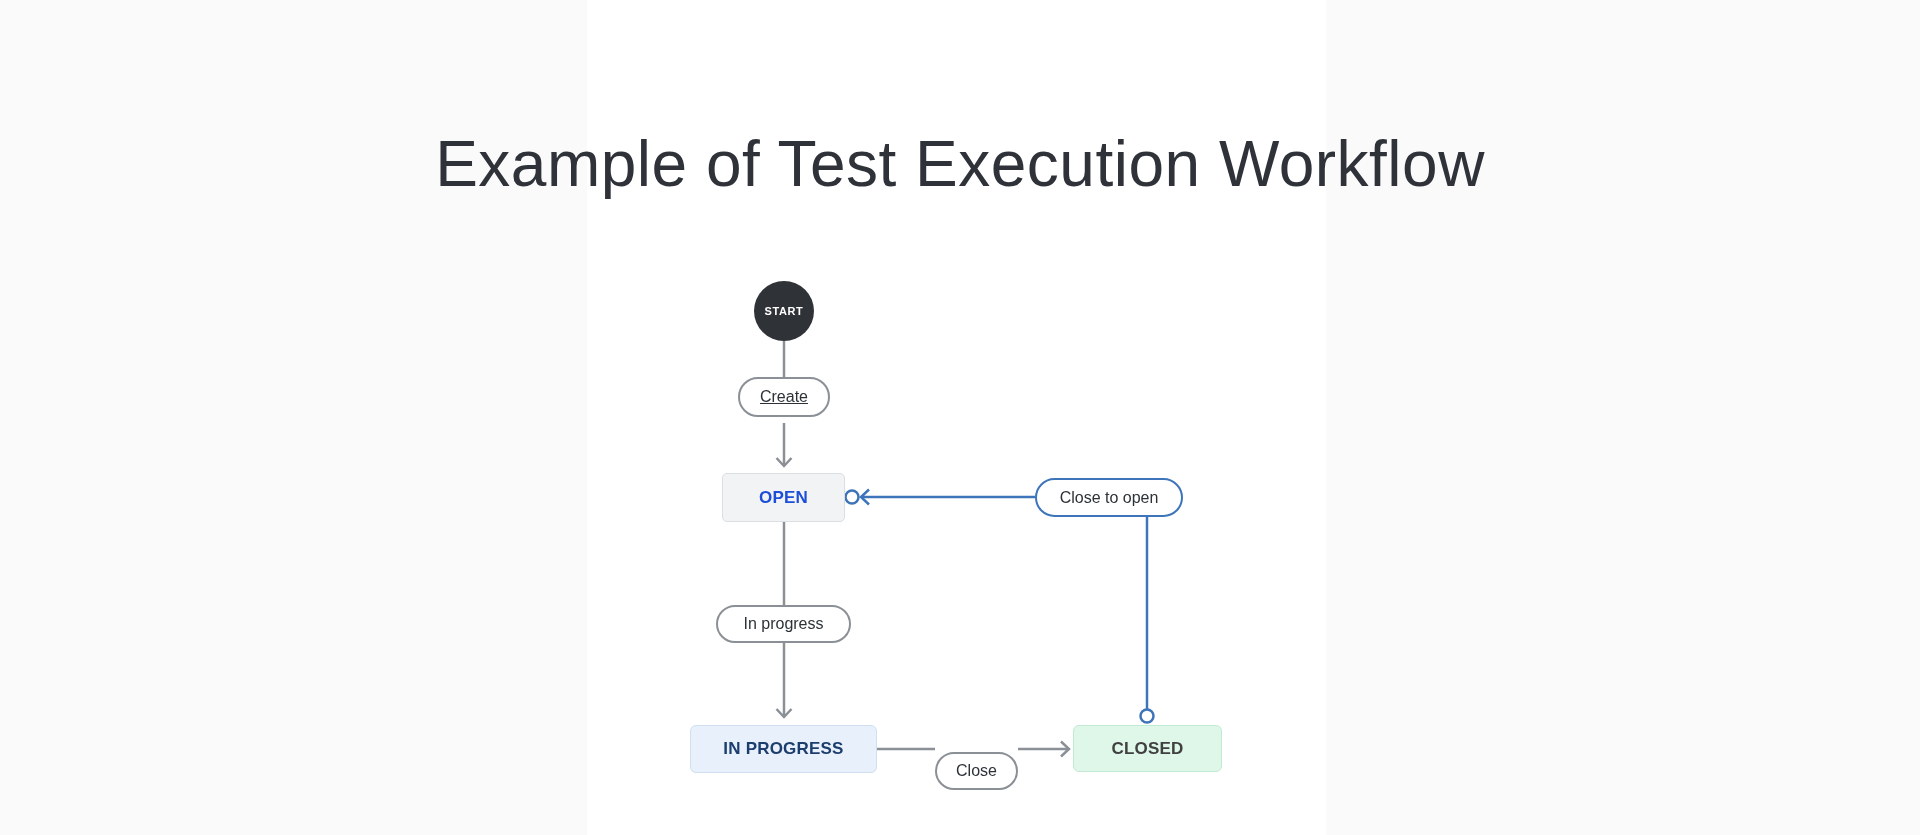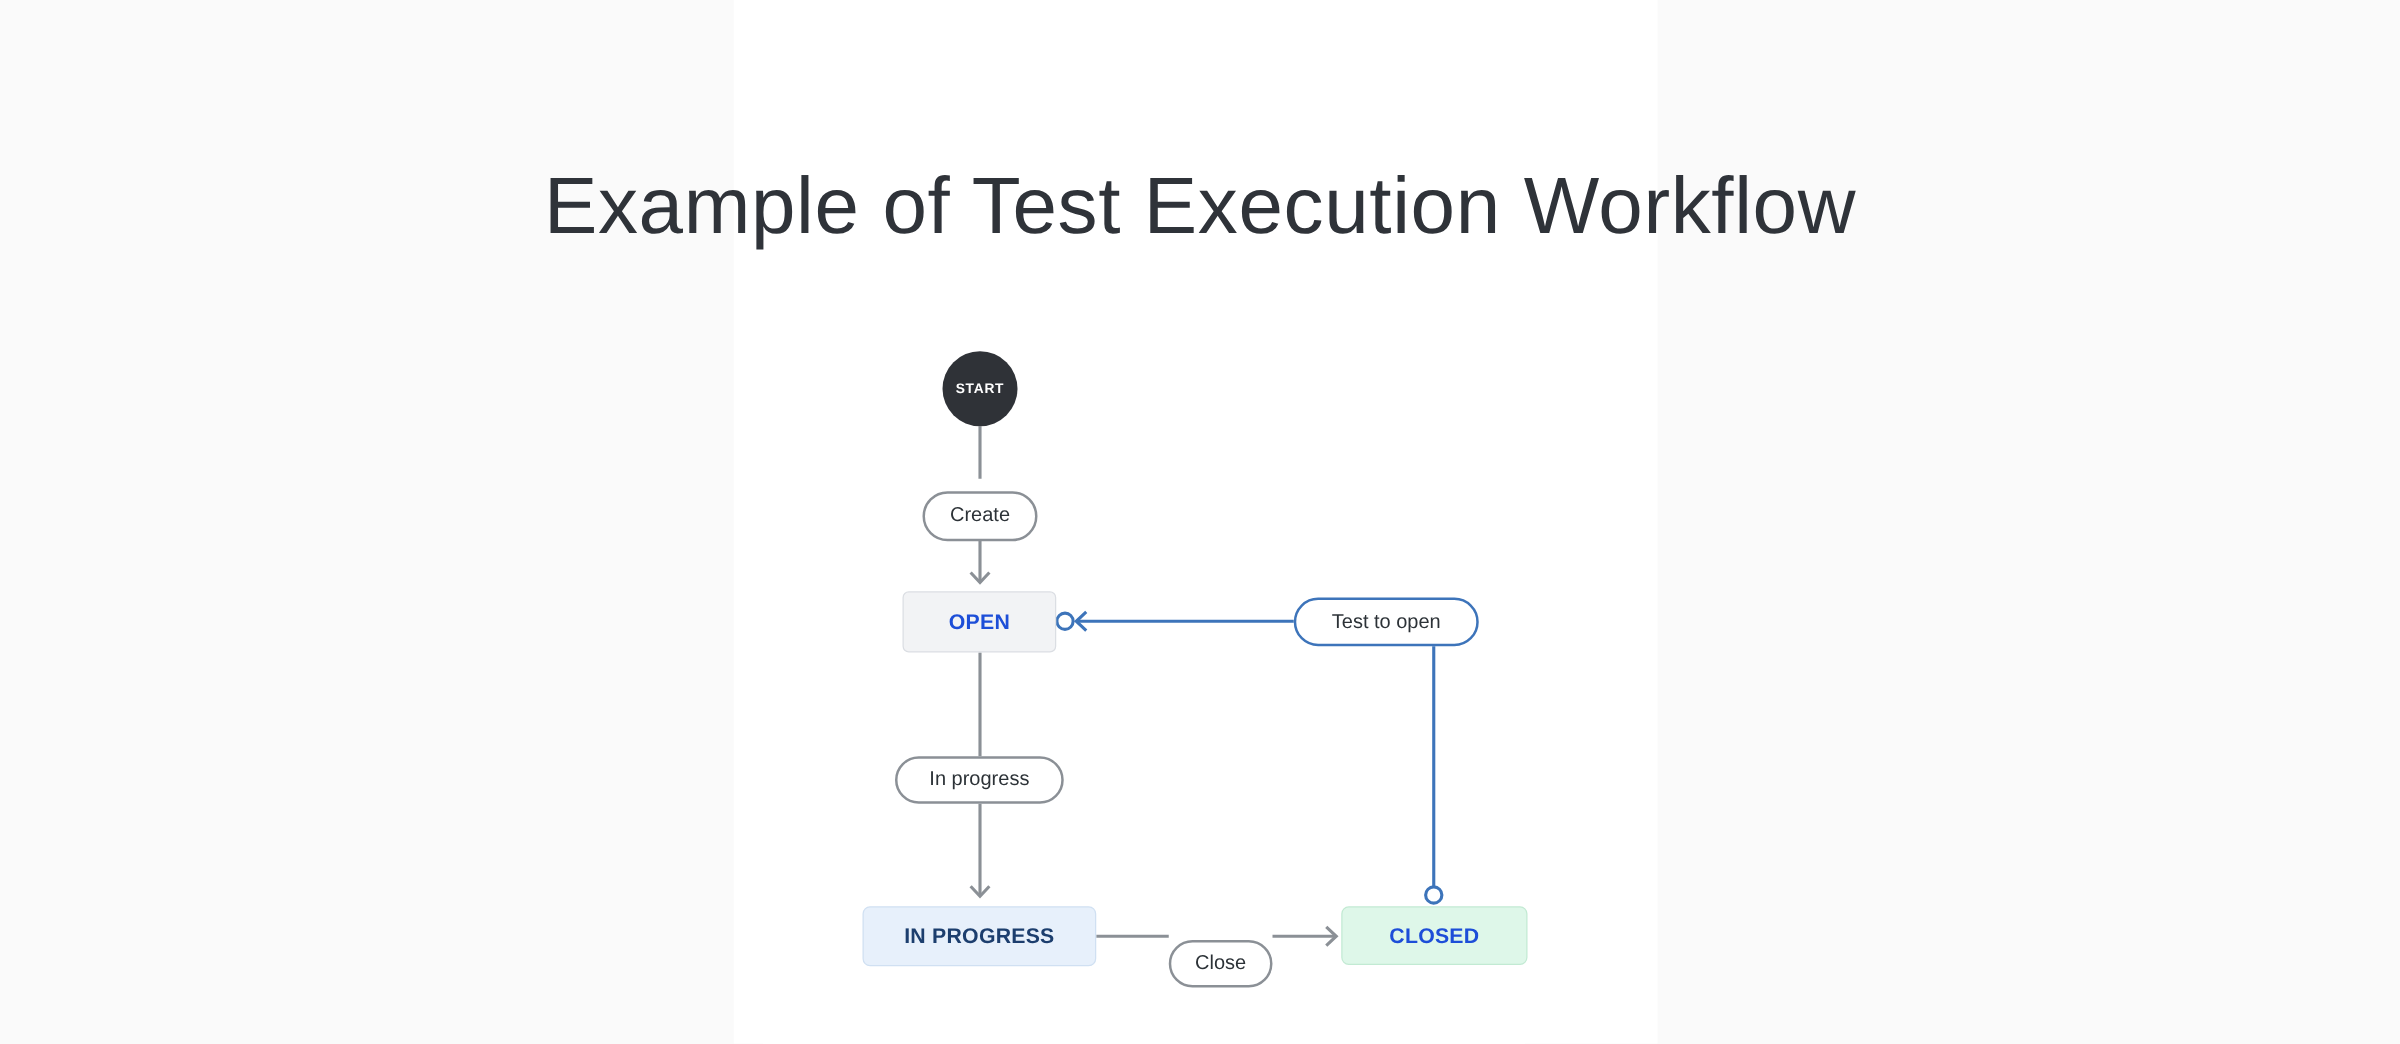--- a/index.html
+++ b/index.html
@@ -86,35 +86,36 @@
     color: #1c3e6e;
     border-radius: 6px;
   }
   .status-closed {
     left: 1073px;
     top: 725px;
     width: 149px;
     height: 47px;
     background: #def7e9;
     border: 1.5px solid #c2ead3;
-    color: #1d4ed8;
+    color: #404040;
     border-radius: 6px;
   }
   .pill {
     background: #ffffff;
     border: 2px solid #8b9096;
     border-radius: 999px;
     color: #2c3237;
     font-size: 16px;
   }
   .pill-create {
     left: 738px;
-    top: 393px;
+    top: 377px;
     width: 92px;
     height: 40px;
+    text-decoration: underline;
   }
   .pill-inprogress {
     left: 716px;
     top: 605px;
     width: 135px;
     height: 38px;
   }
   .pill-close {
     left: 935px;
     top: 752px;
@@ -192,15 +193,15 @@
 
   <div class="node pill pill-close">
     <span>Close</span>
   </div>
 
   <div class="node status status-closed">
     <span>CLOSED</span>
   </div>
 
   <div class="node pill pill-backtoopen">
-    <span>Test to open</span>
+    <span>Close to open</span>
   </div>
 </div>
 
 </body></html>

